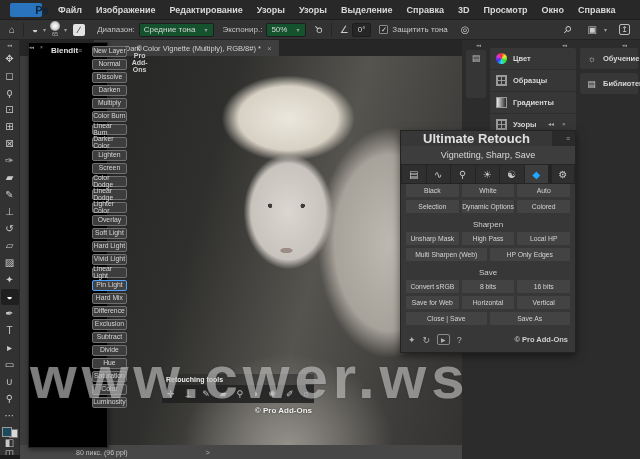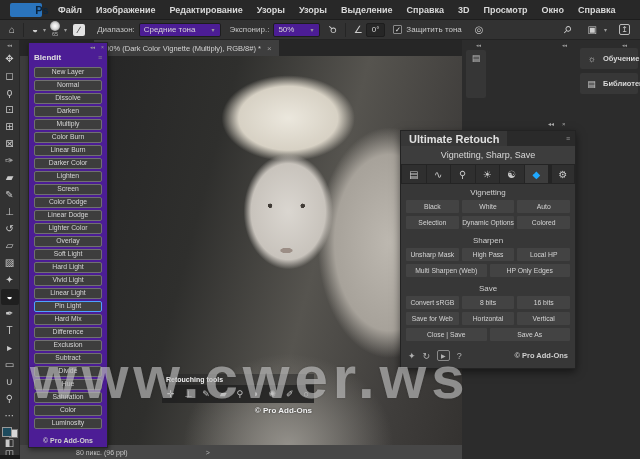--- a/index.html
+++ b/index.html
@@ -14,21 +14,21 @@
   
   .optionsbar{position:absolute;left:0;top:20px;width:640px;height:20px;background:#323232;border-bottom:1px solid #232323;display:flex;align-items:center;font-size:8px;color:#c9c9c9;}
   .ob-sep{width:1px;height:14px;background:#252525;margin:0 5px;}
   .ob-icon{font-size:10px;color:#cccccc;padding:0 3px;}
   .ob-chev{font-size:6px;color:#9a9a9a;padding:0 2px;}
   .brush-wrap{display:flex;flex-direction:column;align-items:center;line-height:1;margin:0 2px;}
   .brush-circle{width:10px;height:10px;border-radius:50%;background:radial-gradient(circle,#ffffff 0%,#dcdcdc 45%,#5a5a5a 100%);}
   .brush-size{font-size:5.5px;color:#b5b5b5;margin-top:1px;}
   .toggle-panel{width:12px;height:12px;background:#e3e3e3;border-radius:2px;color:#222;font-size:9px;display:flex;align-items:center;justify-content:center;margin:0 4px;}
   .ob-label{color:#c4c4c4;margin:0 4px 0 8px;}
-  .ob-select{background:#4c1d95;border:1px solid #1d1d1d;border-radius:2px;height:14px;display:flex;align-items:center;padding:0 4px;gap:14px;color:#d6d6d6;}
+  .ob-select{background:#14532d;border:1px solid #1d1d1d;border-radius:2px;height:14px;display:flex;align-items:center;padding:0 4px;gap:7px;color:#d6d6d6;}
   .ob-box{background:#262626;border:1px solid #1d1d1d;border-radius:2px;height:14px;display:flex;align-items:center;padding:0 5px;color:#d6d6d6;}
   .rot135{display:inline-block;transform:rotate(135deg);}
   .rot45{display:inline-block;transform:rotate(45deg);}
   .checkbox{width:9px;height:9px;background:#2b2b2b;border:1px solid #8a8a8a;border-radius:1px;color:#e0e0e0;font-size:7px;line-height:8px;text-align:center;margin:0 4px 0 8px;}
   .ob-right{margin-left:auto;display:flex;align-items:center;gap:10px;padding-right:10px;}
   .share-box{border:1px solid #bbbbbb;border-radius:2px;width:11px;height:11px;font-size:8px;line-height:10px;text-align:center;color:#cccccc;}
 
   
   .toolcol{position:absolute;left:0;top:40px;width:20px;height:419px;background:#323232;border-right:1px solid #272727;display:flex;flex-direction:column;align-items:center;}
   .toolcol .collapse{font-size:5px;color:#9a9a9a;margin:2px 0 3px 0;}
@@ -56,21 +56,21 @@
     linear-gradient(105deg, #262626 0%, #2f2f2d 30%, #56544f 58%, #403e3c 82%, #343230 100%);}
 
   
   .retouch-bar{position:absolute;left:162px;top:374px;width:152px;z-index:2;}
   .retouch-title{background:rgba(40,40,40,.55);color:#efefef;font-size:7px;font-weight:bold;padding:2px 4px;}
   .retouch-icons{background:rgba(32,32,32,.88);display:flex;align-items:center;justify-content:space-between;padding:3px 5px;height:18px;}
   .retouch-icons span{color:#c6c6c6;font-size:9px;}
   .retouch-footer{color:#f2f2f2;font-size:8px;font-weight:bold;text-align:right;padding:3px 2px 0 0;text-shadow:0 0 2px rgba(0,0,0,.6);}
 
   
-  .blendit{position:absolute;left:28px;top:42px;width:80px;height:406px;background:#4c1d95;border:1px solid #242424;z-index:3;box-shadow:1px 2px 5px rgba(0,0,0,.45);display:flex;flex-direction:column;}
+  .blendit{position:absolute;left:28px;top:42px;width:80px;height:406px;background:#000000;border:1px solid #242424;z-index:3;box-shadow:1px 2px 5px rgba(0,0,0,.45);display:flex;flex-direction:row;}
   .bl-collapse{display:flex;justify-content:flex-end;gap:6px;color:#9a9a9a;font-size:5px;padding:1px 3px 0 0;height:7px;align-items:center;}
   .bl-tabrow{display:flex;align-items:center;justify-content:space-between;height:14px;padding:0 5px;}
   .bl-title{color:#e0e0e0;font-size:8px;font-weight:bold;}
   .bl-menu{color:#8a8a8a;font-size:7px;}
   .bl-list{flex:1;display:flex;flex-direction:column;gap:2px;padding:3px 5px 1px 5px;}
   .bl-btn{height:11px;background:#3d3d3d;border:1px solid #707070;border-radius:2px;color:#d6d6d6;font-size:6.8px;display:flex;align-items:center;justify-content:center;line-height:1;}
   .bl-btn.selected{border-color:#4da3ff;background:#424242;}
   .bl-footer{color:#cfcfcf;font-size:7px;font-weight:bold;text-align:center;padding:2px 0 3px 0;}
 
   
@@ -85,21 +85,21 @@
   .dock-label{color:#d9d9d9;font-size:7.5px;font-weight:bold;white-space:nowrap;}
   .dicon{width:11px;height:11px;display:flex;align-items:center;justify-content:center;font-size:9px;color:#c9c9c9;flex:0 0 11px;}
   .dicon.wheel{border-radius:50%;background:conic-gradient(#e33,#ee3,#3d3,#3dd,#33e,#d3d,#e33);}
   .dicon.grid,.dicon.pattern{border:1px solid #9a9a9a;background-image:repeating-linear-gradient(0deg,#9a9a9a 0 1px,transparent 1px 4px),repeating-linear-gradient(90deg,#9a9a9a 0 1px,transparent 1px 4px);}
   .dicon.gradient{border:1px solid #9a9a9a;background:linear-gradient(90deg,#e8e8e8,#2a2a2a);}
   .ur-collapse{position:absolute;left:86px;top:80px;color:#aaaaaa;font-size:6px;display:flex;gap:8px;align-items:center;}
 
   
   .ur{position:absolute;left:400px;top:130px;width:176px;background:#373737;border:1px solid #232323;z-index:4;box-shadow:0 3px 8px rgba(0,0,0,.5);}
   .ur-tabrow{height:15px;background:#2a2a2a;display:flex;align-items:center;}
-  .ur-tab{height:15px;background:#373737;color:#e0e0e0;font-size:11px;font-weight:bold;display:flex;align-items:center;padding:0 8px;}
+  .ur-tab{height:15px;background:#373737;color:#e0e0e0;font-size:13px;font-weight:bold;display:flex;align-items:center;padding:0 22px;}
   .ur-menu{margin-left:auto;color:#999;font-size:7px;padding-right:5px;}
   .ur-title{height:18px;display:flex;align-items:center;justify-content:center;color:#d8d8d8;font-size:9px;background:#3d3d3d;}
   .ur-tabs{display:flex;gap:1px;background:#242424;padding:1px;}
   .ur-tabicon{flex:1;height:18px;background:#2f2f2f;display:flex;align-items:center;justify-content:center;font-size:10px;color:#c9c9c9;}
   .ur-tabicon.selected{background:#3d3d3d;}
   .ur-tabicon.gear{flex:0 0 22px;margin-left:3px;}
   .ur-section-header{text-align:center;color:#cfcfcf;font-size:8px;padding:4px 0 3px 0;}
   .ur-row{display:flex;gap:3px;padding:0 5px;margin-bottom:3px;}
   .ur-btn{flex:1;height:13px;background:#434343;border-radius:1px;color:#d4d4d4;font-size:6.8px;display:flex;align-items:center;justify-content:center;white-space:nowrap;}
   .ur-footer{display:flex;align-items:center;gap:7px;padding:6px 7px 7px 7px;}
@@ -276,20 +276,38 @@
         <div class="bl-btn">Luminosity</div>
       </div>
     <div class="bl-footer">© Pro Add-Ons</div>
   </div>
 
   <div class="dock">
     <span class="collapse" style="left:14px;top:2px;">◂◂</span>
     <span class="collapse" style="left:100px;top:2px;">◂◂</span>
     <span class="collapse" style="left:160px;top:2px;">◂◂</span>
     <div class="dock-strip">▤</div>
+    <div class="dock-colA" id="dock-a">
+        <div class="dock-item">
+          <div class="dicon wheel"></div>
+          <div class="dock-label">Цвет</div>
+        </div>
+        <div class="dock-item">
+          <div class="dicon grid"></div>
+          <div class="dock-label">Образцы</div>
+        </div>
+        <div class="dock-item">
+          <div class="dicon gradient"></div>
+          <div class="dock-label">Градиенты</div>
+        </div>
+        <div class="dock-item">
+          <div class="dicon pattern"></div>
+          <div class="dock-label">Узоры</div>
+        </div>
+      </div>
     <div class="dock-colB" id="dock-b">
         <div class="dock-item">
           <div class="dicon">☼</div>
           <div class="dock-label">Обучение</div>
         </div>
         <div class="dock-item">
           <div class="dicon">▤</div>
           <div class="dock-label">Библиотеки</div>
         </div>
       </div>
@@ -308,21 +326,20 @@
     <div class="ur-tabs" id="ur-tabs">
         <div class="ur-tabicon">▤</div>
         <div class="ur-tabicon">∿</div>
         <div class="ur-tabicon">⚲</div>
         <div class="ur-tabicon">☀</div>
         <div class="ur-tabicon">☯</div>
         <div class="ur-tabicon selected" style="color: rgb(31, 168, 255);">◆</div>
         <div class="ur-tabicon gear">⚙</div>
       </div>
     <div id="ur-sections">
-        <div class="ur-section-header">Vignetting</div>
         <div class="ur-row">
           <div class="ur-btn">Black</div>
           <div class="ur-btn">White</div>
           <div class="ur-btn">Auto</div>
         </div>
         <div class="ur-row">
           <div class="ur-btn">Selection</div>
           <div class="ur-btn">Dynamic Options</div>
           <div class="ur-btn">Colored</div>
         </div>

